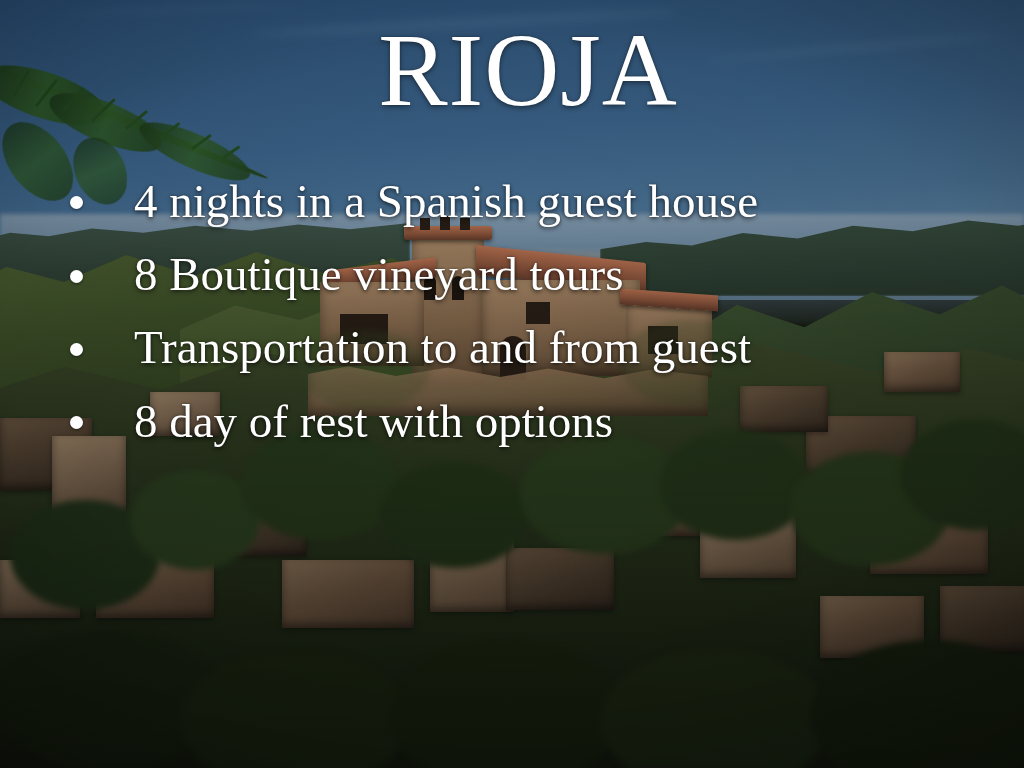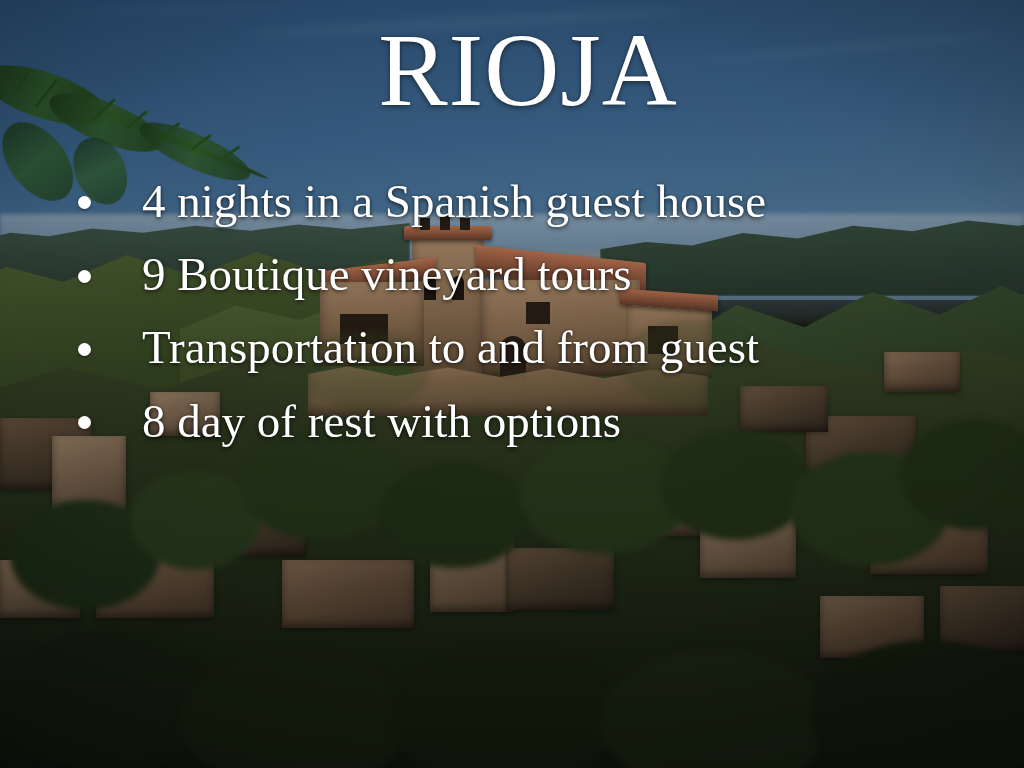--- a/index.html
+++ b/index.html
@@ -212,21 +212,21 @@
     font-size: 104px;
     line-height: 1.0;
     font-weight: normal;
     letter-spacing: 1px;
     color: #ffffff;
     text-shadow: 0 2px 5px rgba(0,0,0,.45), 0 0 2px rgba(0,0,0,.3);
   }
 
   .bullets {
     position: absolute;
-    left: 64px; top: 172px;
+    left: 56px; top: 172px;
     width: 930px;
     list-style: none;
   }
 
   .bullet-item {
     position: relative;
     display: block;
     padding-left: 78px;
     margin-bottom: 14px;
     font-size: 47px;
@@ -363,21 +363,21 @@
 
     <h1 class="slide-title">RIOJA</h1>
 
     <ul class="bullets">
       <li class="bullet-item">
         <span class="bullet-dot"></span>
         <span>4 nights in a Spanish guest house</span>
       </li>
       <li class="bullet-item">
         <span class="bullet-dot"></span>
-        <span>9 Boutique vineyard tours</span>
+        <span>8 Boutique vineyard tours</span>
       </li>
       <li class="bullet-item">
         <span class="bullet-dot"></span>
         <span>Transportation to and from guest</span>
       </li>
       <li class="bullet-item">
         <span class="bullet-dot"></span>
         <span>8 day of rest with options</span>
       </li>
     </ul>

